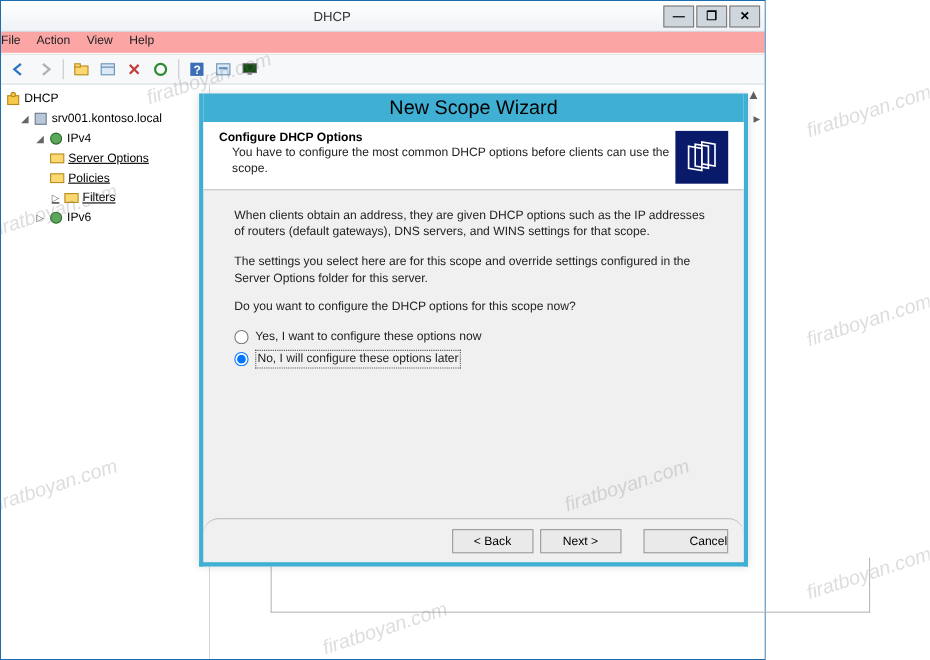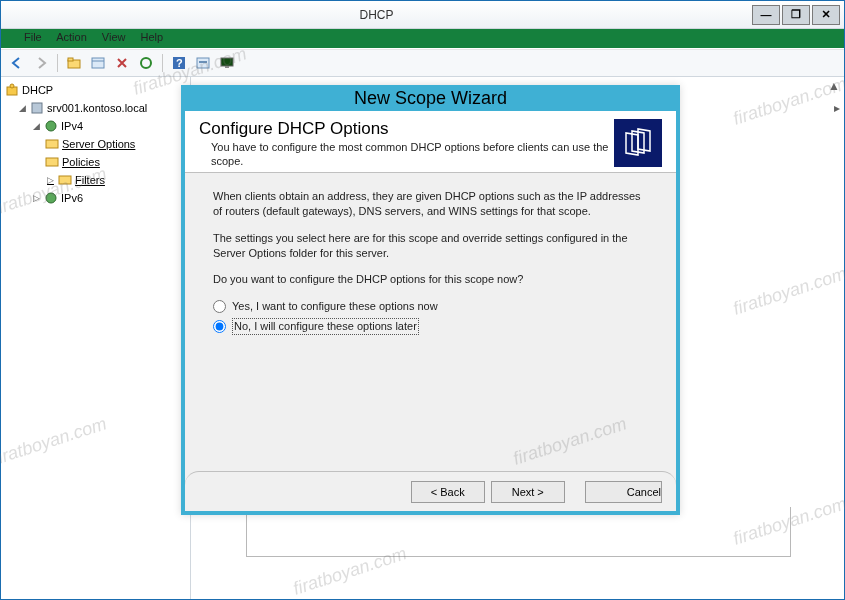--- a/index.html
+++ b/index.html
@@ -1,25 +1,25 @@
 <!DOCTYPE html>
 <html><head>
 <meta charset="utf-8">
 <style>
 * { box-sizing: border-box; font-family: "Segoe UI", Tahoma, sans-serif; font-size: 11px; }
 body { margin: 0; padding: 0; background: #fff; width: 845px; height: 600px; overflow: hidden; position: relative; }
-.outer-frame { width: 845px; height: 600px; border: 1px solid #1a6db0; background: #fff; position: relative; }
+.outer-frame { width: 696px; height: 600px; border: 1px solid #1a6db0; background: #fff; position: relative; }
 
 
 .main-titlebar { height: 28px; background: linear-gradient(#fff,#eef2f6); border-bottom: 1px solid #d0d7de; display: flex; align-items: center; }
 .main-titlebar .title { flex: 1; text-align: center; font-size: 12px; color: #333; }
 .win-controls { display: flex; }
 .win-btn { width: 28px; height: 20px; border: 1px solid #7a7a7a; background: #cfd6dc; margin-right: 2px; display: flex; align-items: center; justify-content: center; font-weight: bold; cursor: default; }
 .win-btn:last-child { margin-right: 4px; }
-.main-menu { height: 20px; padding: 2px 23px; background: #15803d; border-bottom: 1px solid #ffffff; }
+.main-menu { height: 20px; padding: 2px 0; background: #fca5a5; border-bottom: 1px solid #ffffff; }
 .main-menu span { margin-right: 12px; cursor: default; color: #222; }
 .toolbar { height: 28px; background: #f6f8fa; border-top: 1px solid #e6e6e6; border-bottom: 1px solid #d0d7de; display: flex; align-items: center; padding: 0 6px; gap: 4px; }
 .tb-icon { width: 20px; height: 20px; display: flex; align-items: center; justify-content: center; border: 1px solid transparent; border-radius: 2px; }
 .tb-sep { width: 1px; height: 18px; background: #c8c8c8; margin: 0 2px; }
 
 .content-row { display: flex; height: calc(100% - 76px); }
 .tree-panel { width: 190px; border-right: 1px solid #d0d7de; padding: 4px 2px; background: #fff; overflow: hidden; }
 .tree-item { display: flex; align-items: center; height: 18px; padding-left: 2px; white-space: nowrap; cursor: default; }
 .expander { width: 11px; height: 11px; margin-right: 2px; font-size: 9px; color: #666; display: inline-flex; align-items: center; justify-content: center; }
 .tree-icon { width: 14px; height: 14px; margin-right: 3px; display: inline-block; }
@@ -28,21 +28,21 @@
 .right-panel .inner-frame { position: absolute; left: 55px; top: 430px; width: 545px; height: 50px; border: 1px solid #b8b8b8; border-top: none; }
 .scroll-indicator { position: absolute; right: 4px; top: 2px; font-size: 12px; color: #606060; }
 .scroll-indicator2 { position: absolute; right: 4px; top: 24px; font-size: 12px; color: #606060; }
 
 
 .wizard { position: absolute; left: 180px; top: 84px; width: 499px; height: 430px; border: 4px solid #3fb0d4; border-top: none; background: #f0f0f0; box-shadow: 0 0 8px rgba(0,0,0,0.15); }
 .wizard-title { height: 26px; background: #3fb0d4; color: #000; display: flex; align-items: center; justify-content: center; font-size: 18px; }
 .wizard-body { background: #f0f0f0; height: calc(100% - 26px); display: flex; flex-direction: column; }
 .wiz-header { background: #fff; height: 62px; border-bottom: 1px solid #c0c0c0; padding: 8px 14px; display: flex; }
 .wiz-header-text { flex: 1; }
-.wiz-header h3 { margin: 0 0 2px 0; font-size: 17px; font-weight: normal; }
+.wiz-header h3 { margin: 0 0 2px 0; font-size: 11px; font-weight: bold; }
 .wiz-header .sub { font-size: 11px; color: #222; padding-left: 12px; line-height: 1.25; }
 .wiz-header-icon { width: 48px; height: 48px; background: #0a1a6a; display: flex; align-items: center; justify-content: center; }
 .wiz-content { flex: 1; padding: 16px 28px; font-size: 11px; color: #222; line-height: 1.35; }
 .wiz-content p { margin: 0 0 12px 0; }
 .radio-row { margin: 4px 0 4px 0; display: flex; align-items: center; gap: 6px; }
 .radio-row input { margin: 0; }
 .radio-row label.sel { border: 1px dotted #555; padding: 0 1px; }
 .wiz-footer { height: 40px; border-top: 1px solid #c0c0c0; display: flex; align-items: center; justify-content: flex-end; padding-right: 14px; gap: 6px; border-radius: 14px; }
 .wiz-btn { min-width: 74px; height: 22px; background: #eaeaea; border: 1px solid #9b9b9b; font-size: 11px; cursor: default; display: flex; align-items: center; justify-content: center; }
 .wiz-btn.gap-left { margin-left: 14px; padding-left: 41px; }

